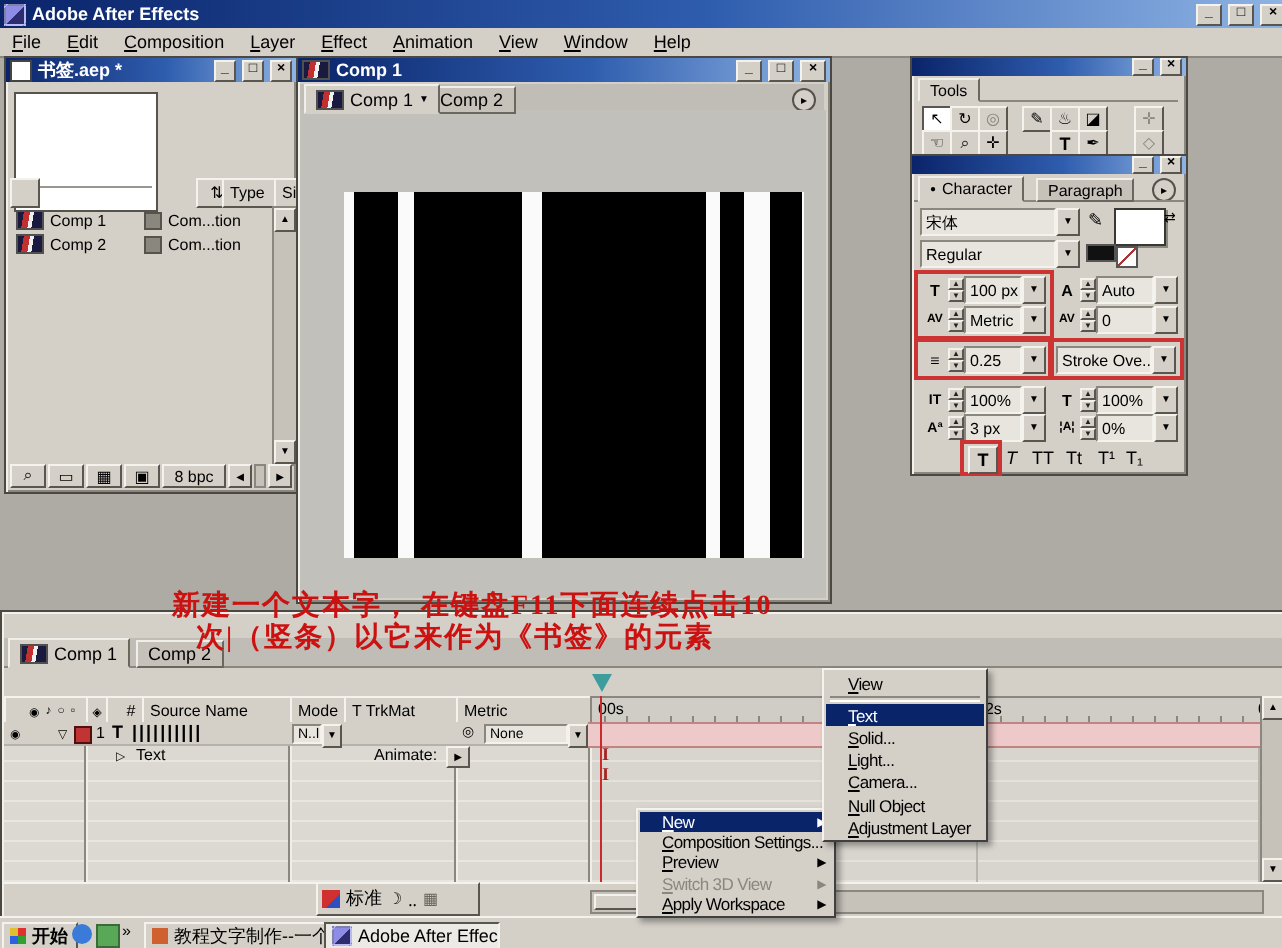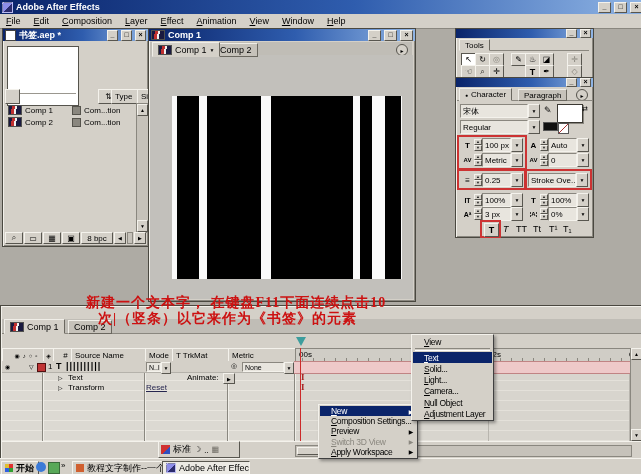--- a/index.html
+++ b/index.html
@@ -477,25 +477,20 @@
   <div style="position:absolute;left:293px;top:360px;width:336px;height:11px;background:#eec9c9;border-top:1px solid #c08484;border-bottom:1px solid #c08484;top:55px;left:293px"></div>
 
   <div class="abs" style="left:1px;top:67px;width:292px;height:10px;font-size:8px">
     <span class="abs" style="left:56px;top:1px;font-size:6px">▷</span>
     <span class="abs" style="left:66px;top:0">Text</span>
     <span class="abs" style="left:185px;top:0">Animate:</span>
     <div class="mbtn" style="position:absolute;left:221px;top:0;width:10px;height:9px;font-size:5px">
       <span>▶</span>
     </div>
   </div>
-  <div class="abs" style="left:1px;top:77px;width:292px;height:10px;font-size:8px">
-    <span class="abs" style="left:56px;top:1px;font-size:6px">▷</span>
-    <span class="abs" style="left:66px;top:0">Transform</span>
-    <span class="abs reset" style="left:144px;top:0">Reset</span>
-  </div>
   <span class="abs" style="left:300px;top:66px;font-family:'Liberation Serif',serif;font-size:9px;font-weight:bold;color:#a82222">I</span>
   <span class="abs" style="left:300px;top:76px;font-family:'Liberation Serif',serif;font-size:9px;font-weight:bold;color:#a82222">I</span>
 
   <div style="position:absolute;left:299px;top:42px;width:1px;height:93px;background:#cc2a2a;z-index:5"></div>
   <div style="position:absolute;left:295px;top:31px;width:0;height:0;border-left:5px solid transparent;border-right:5px solid transparent;border-top:9px solid #3d9d9d;z-index:5"></div>
 
   <div class="abs" style="left:629px;top:42px;width:11px;height:93px;background:#c6c2ba;border-left:1px solid #8a877f">
     <div class="mbtn" style="height:10px;font-size:5px">
         <span>▲</span>
       </div>

